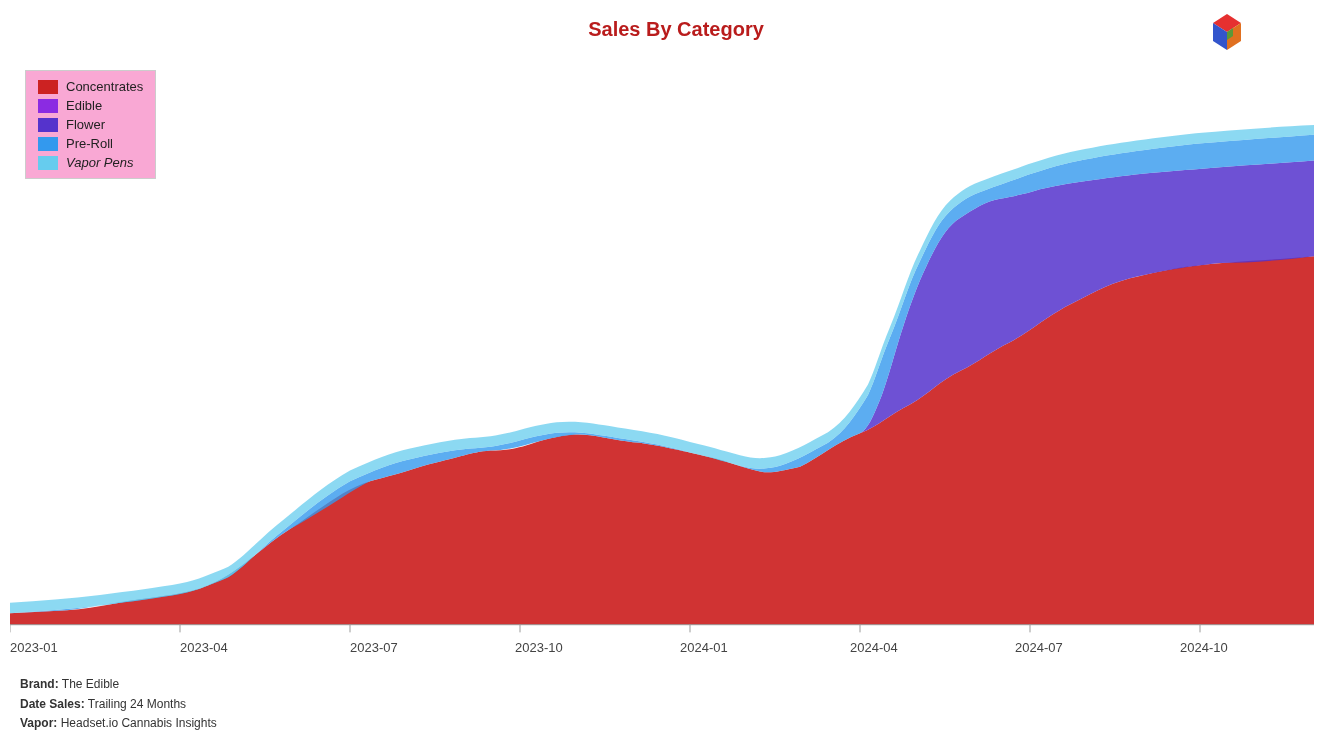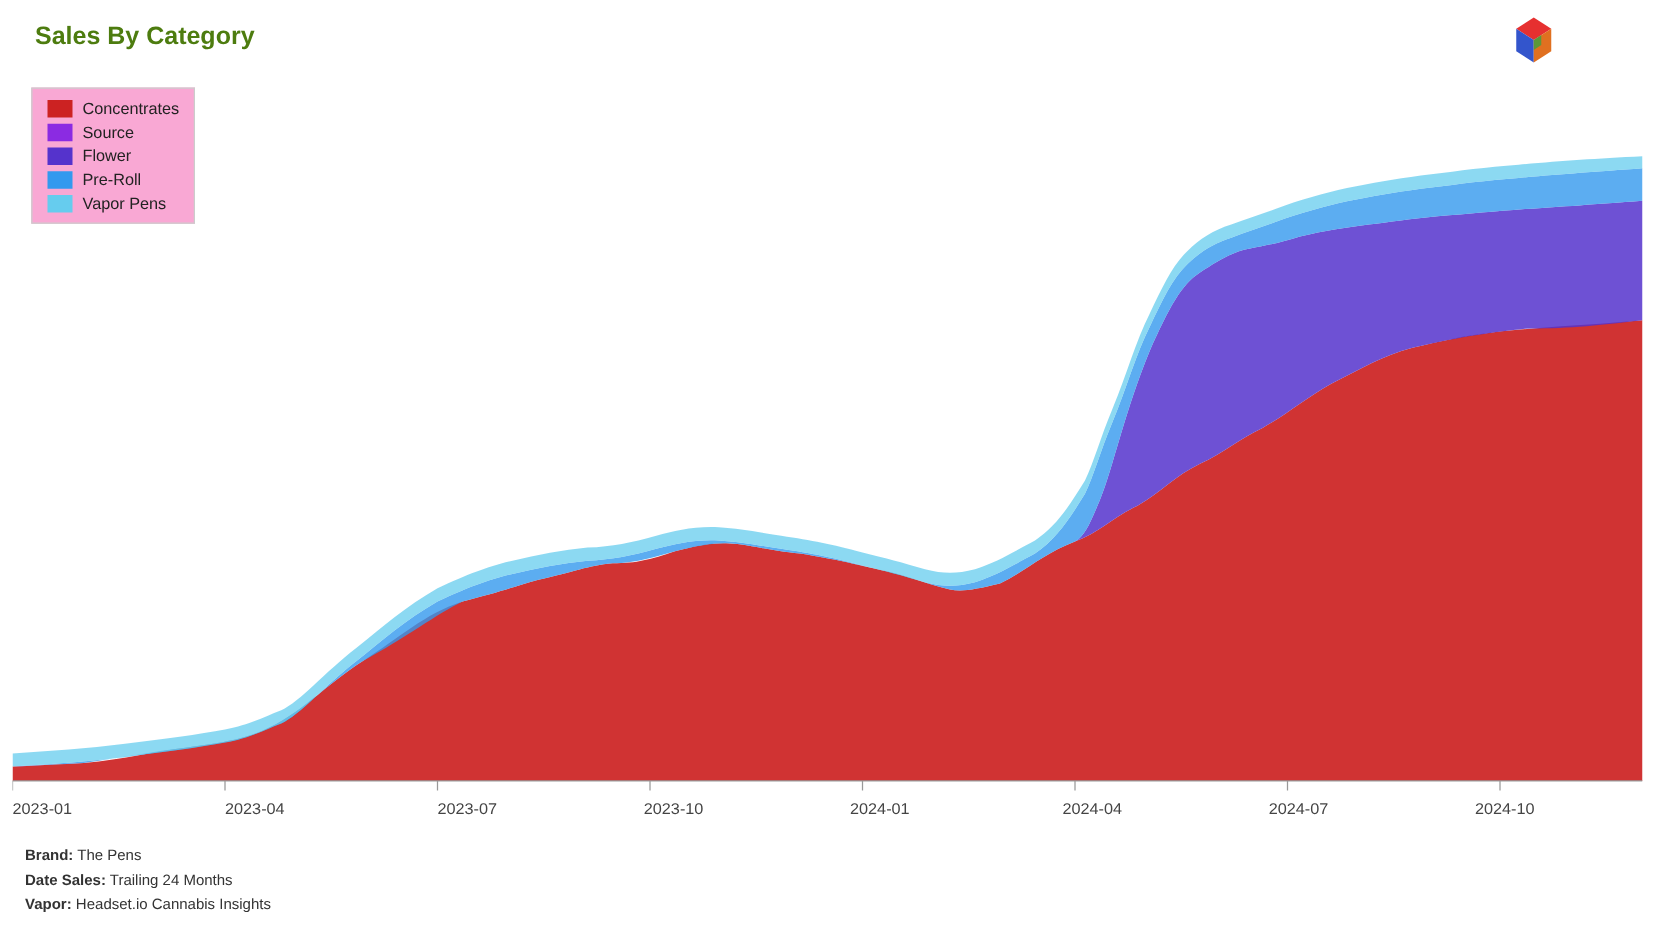--- a/index.html
+++ b/index.html
@@ -37,24 +37,24 @@
       color: #1a1a2e;
       text-transform: uppercase;
     }
 
     
     .chart-title {
       position: absolute;
       top: 18px;
       left: 0;
       right: 0;
-      text-align: left;
+      text-align: center;
       font-size: 20px;
       font-weight: 700;
-      color: #4d7c0f;
+      color: #b91c1c;
       margin-left: 28px;
     }
 
     
     .chart-container {
       position: absolute;
       top: 60px;
       left: 10px;
       right: 10px;
       bottom: 80px;
@@ -71,21 +71,21 @@
       z-index: 10;
     }
     .legend-item {
       display: flex;
       align-items: center;
       gap: 8px;
       margin-bottom: 4px;
       font-size: 13px;
       color: #222;
     }
-    .legend-item:last-child { margin-bottom: 0; }
+    .legend-item:last-child { margin-bottom: 0; font-style: italic; }
     .legend-swatch {
       width: 20px;
       height: 14px;
       display: inline-block;
       border: none;
     }
 
     
     .footer {
       position: absolute;
@@ -126,21 +126,21 @@
 
   <div class="chart-title">Sales By Category</div>
 
   <div class="legend">
     <div class="legend-item">
       <span class="legend-swatch" style="background:#cc2222;"></span>
       <span>Concentrates</span>
     </div>
     <div class="legend-item">
       <span class="legend-swatch" style="background:#8B2BE2;"></span>
-      <span>Source</span>
+      <span>Edible</span>
     </div>
     <div class="legend-item">
       <span class="legend-swatch" style="background:#5533cc;"></span>
       <span>Flower</span>
     </div>
     <div class="legend-item">
       <span class="legend-swatch" style="background:#3399ee;"></span>
       <span>Pre-Roll</span>
     </div>
     <div class="legend-item">
@@ -356,21 +356,21 @@
       <line x1="680" y1="590" x2="680" y2="598" stroke="#999" stroke-width="1"></line>
       <line x1="850" y1="590" x2="850" y2="598" stroke="#999" stroke-width="1"></line>
       <line x1="1020" y1="590" x2="1020" y2="598" stroke="#999" stroke-width="1"></line>
       <line x1="1190" y1="590" x2="1190" y2="598" stroke="#999" stroke-width="1"></line>
     </svg>
   </div>
 
   <div class="footer">
     <div>
       <span class="label">Brand:</span>
-      <span>The Pens</span>
+      <span>The Edible</span>
     </div>
     <div>
       <span class="label">Date Sales:</span>
       <span>Trailing 24 Months</span>
     </div>
     <div>
       <span class="label">Vapor:</span>
       <span>Headset.io Cannabis Insights</span>
     </div>
   </div>

